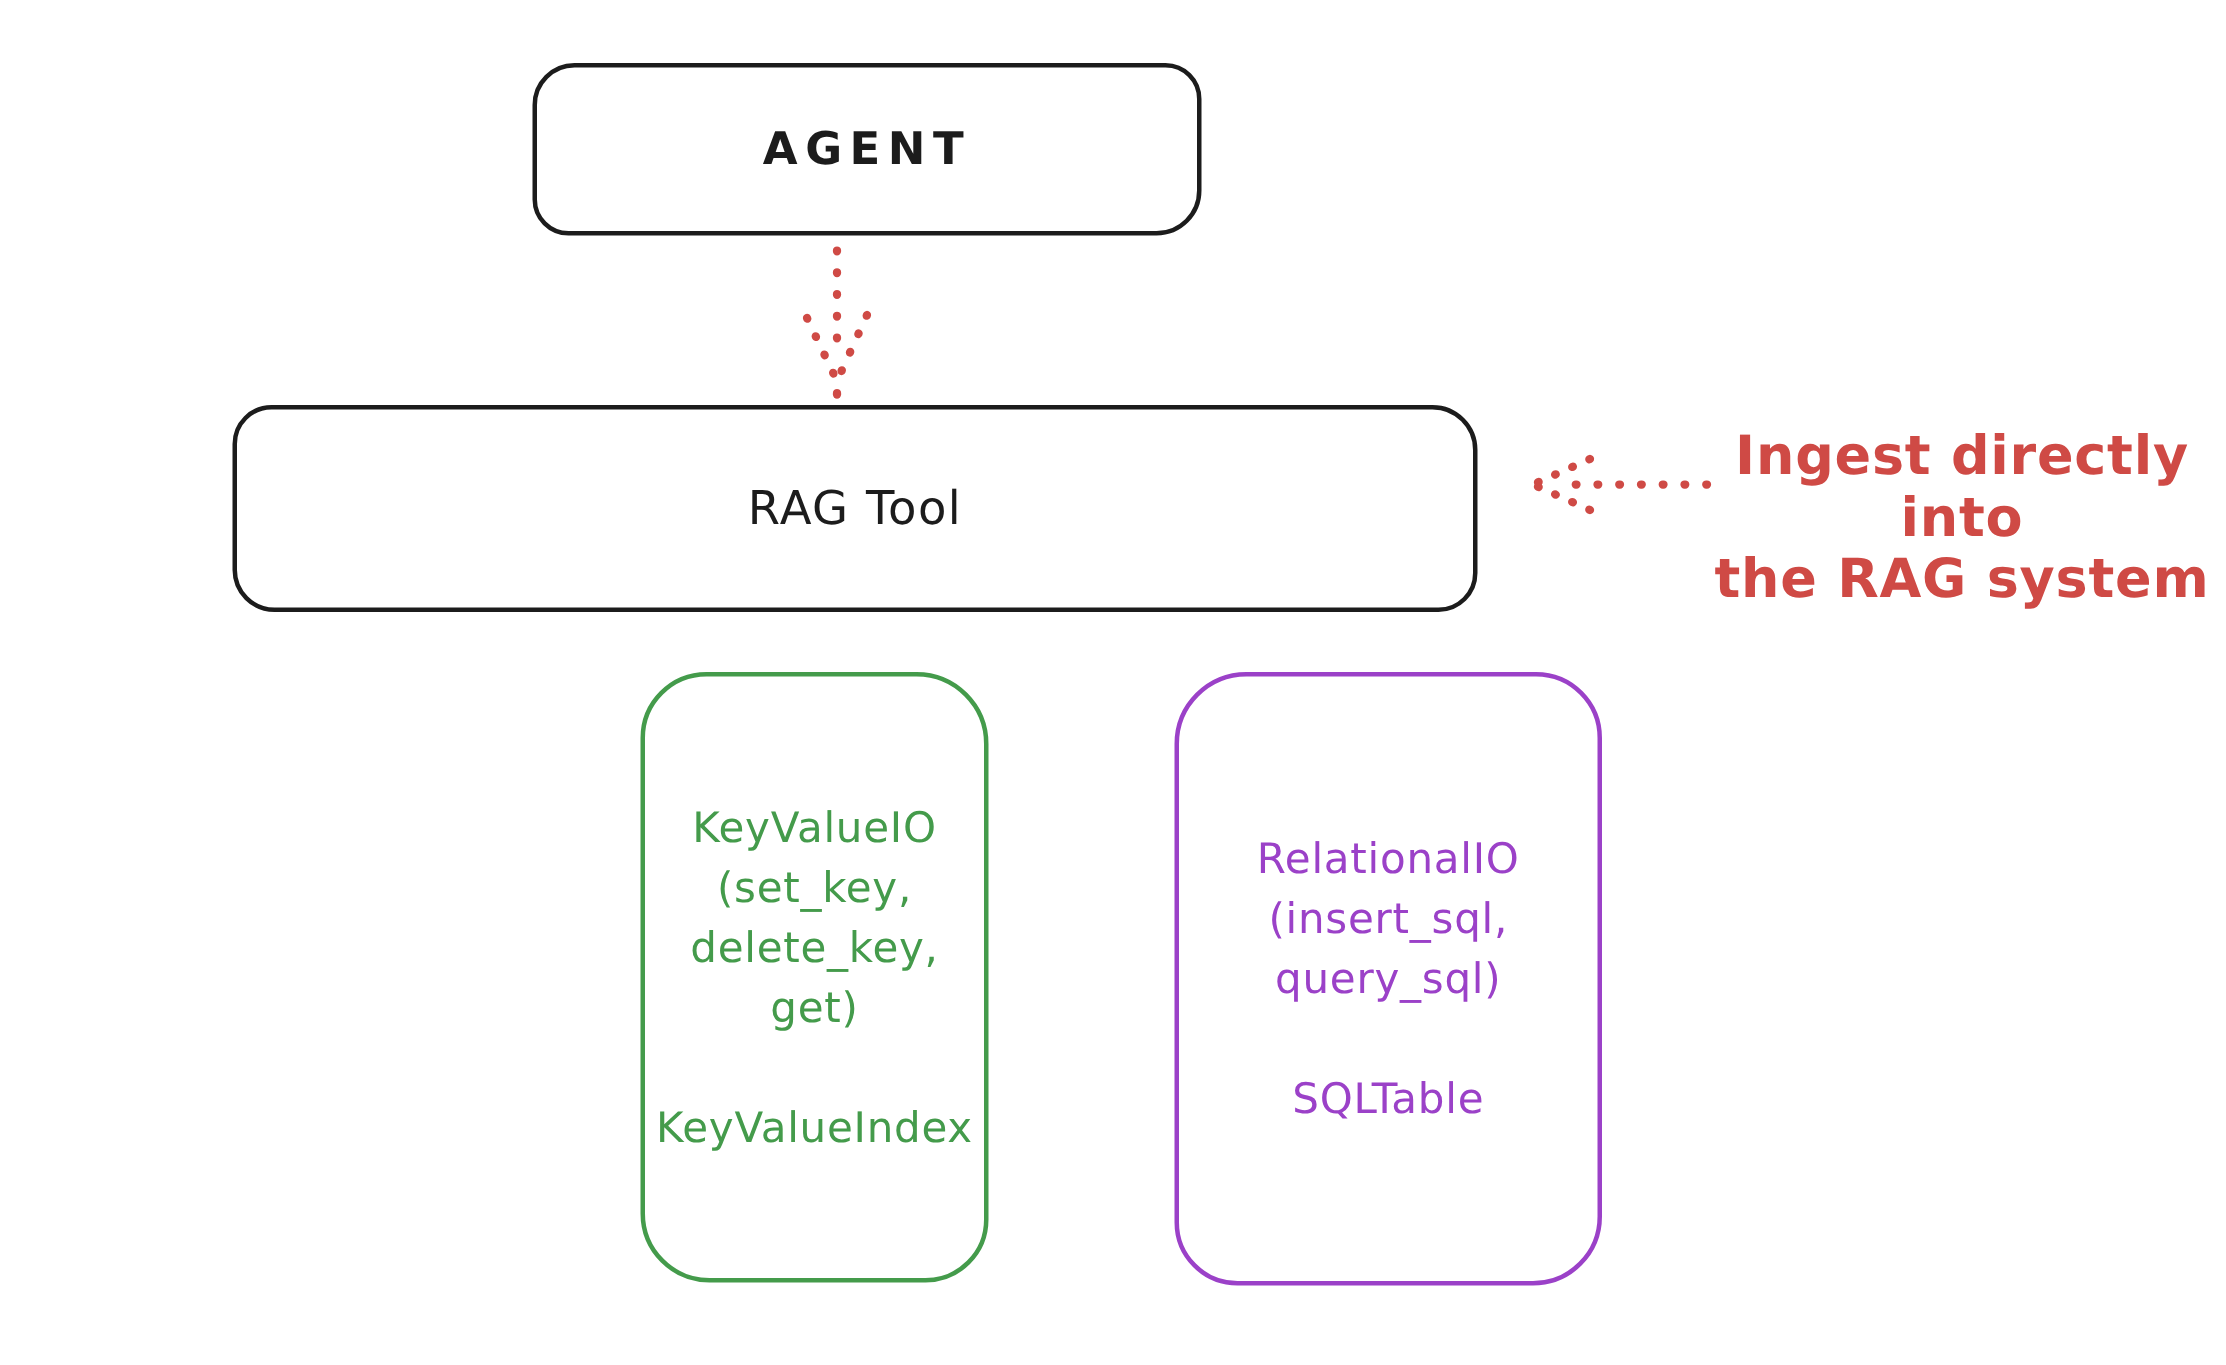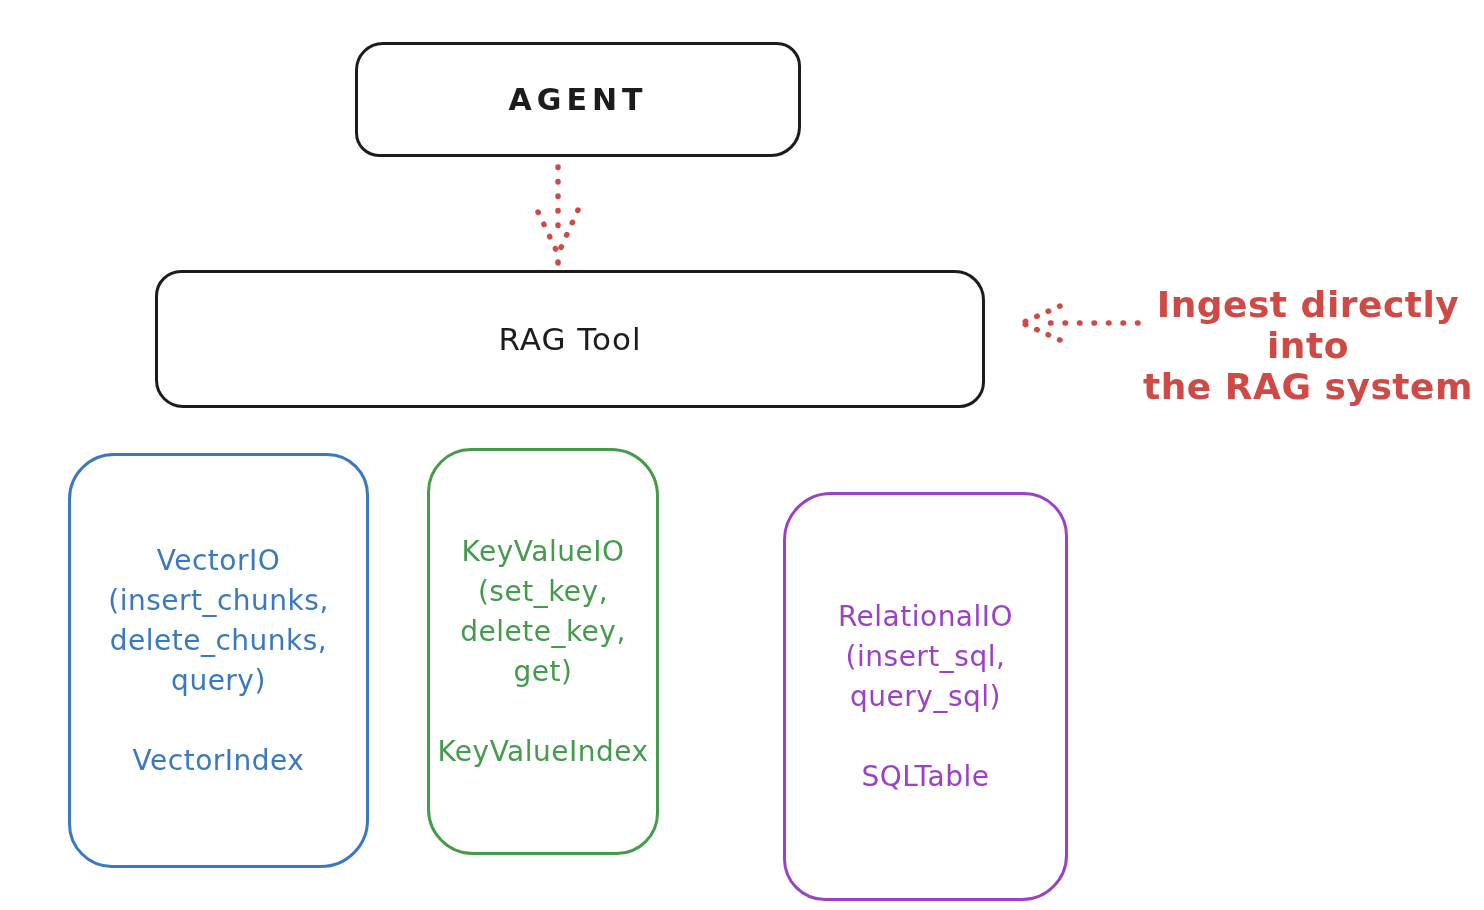--- a/index.html
+++ b/index.html
@@ -122,38 +122,30 @@
     <path d="M126,23 L26,23" stroke-width="5.5" stroke-linecap="round" stroke-dasharray="0.5 14" stroke="#cf4a45"></path>
     <path d="M48,6 L10,23" stroke-width="5.5" stroke-linecap="round" stroke-dasharray="0.5 12" stroke="#cf4a45"></path>
     <path d="M48,40 L10,23" stroke-width="5.5" stroke-linecap="round" stroke-dasharray="0.5 12" stroke="#cf4a45"></path>
   </svg>
 
   <div class="annotation" style="color: rgb(207, 74, 69);">
     <div>Ingest directly into</div>
     <div>the RAG system</div>
   </div>
 
-  <div class="store store-vector" style="color: rgb(58, 121, 192);">
-    <div>VectorIO</div>
-    <div>(insert_chunks,</div>
-    <div>delete_chunks,</div>
-    <div>query)</div>
-    <div class="spacer"></div>
-    <div>VectorIndex</div>
-  </div>
 
   <div class="store store-keyvalue" style="color: rgb(68, 155, 75);">
     <div>KeyValueIO</div>
     <div>(set_key,</div>
     <div>delete_key, get)</div>
     <div class="spacer"></div>
     <div>KeyValueIndex</div>
   </div>
 
-  <div class="store store-relational" style="color: rgb(155, 65, 200); margin-top: 44px;">
+  <div class="store store-relational" style="color: rgb(155, 65, 200);">
     <div>RelationalIO</div>
     <div>(insert_sql,</div>
     <div>query_sql)</div>
     <div class="spacer"></div>
     <div>SQLTable</div>
   </div>
 
 </div>
 
 </body></html>

